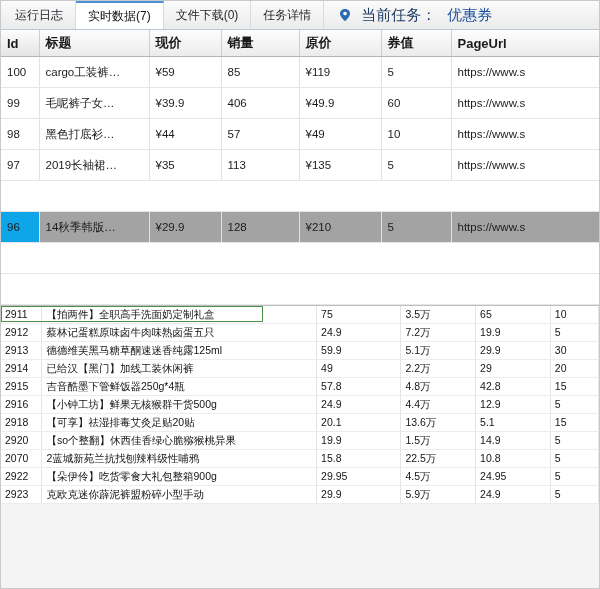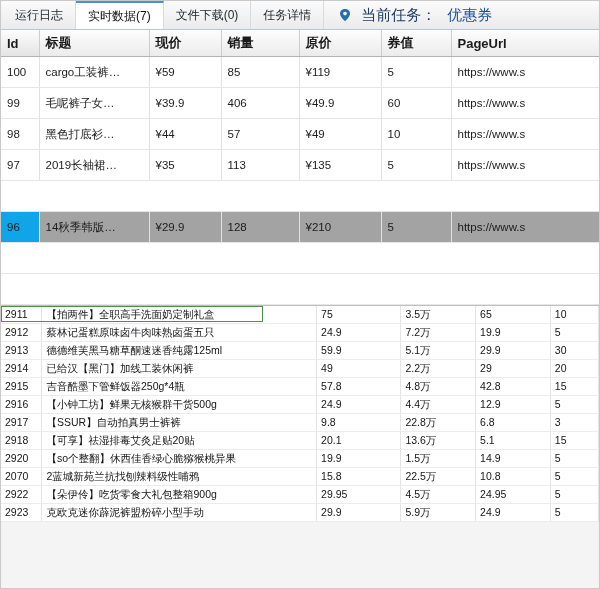--- a/index.html
+++ b/index.html
@@ -309,28 +309,20 @@
           </tr>
           <tr>
             <td>2916</td>
             <td>【小钟工坊】鲜果无核猴群干货500g</td>
             <td>24.9</td>
             <td>4.4万</td>
             <td>12.9</td>
             <td>5</td>
           </tr>
           <tr>
-            <td>2917</td>
-            <td>【SSUR】自动拍真男士裤裤</td>
-            <td>9.8</td>
-            <td>22.8万</td>
-            <td>6.8</td>
-            <td>3</td>
-          </tr>
-          <tr>
             <td>2918</td>
             <td>【可享】祛湿排毒艾灸足贴20贴</td>
             <td>20.1</td>
             <td>13.6万</td>
             <td>5.1</td>
             <td>15</td>
           </tr>
           <tr>
             <td>2920</td>
             <td>【so个整翻】休西佳香绿心脆猕猴桃异果</td>

